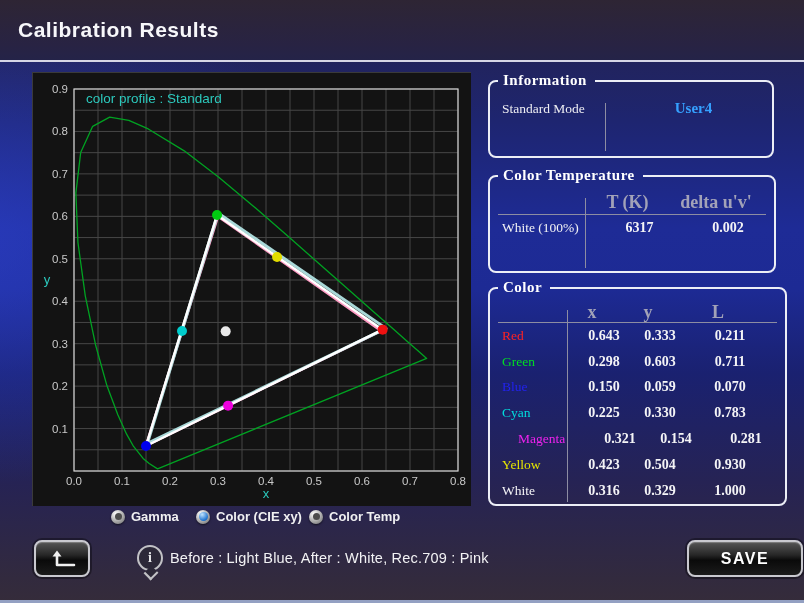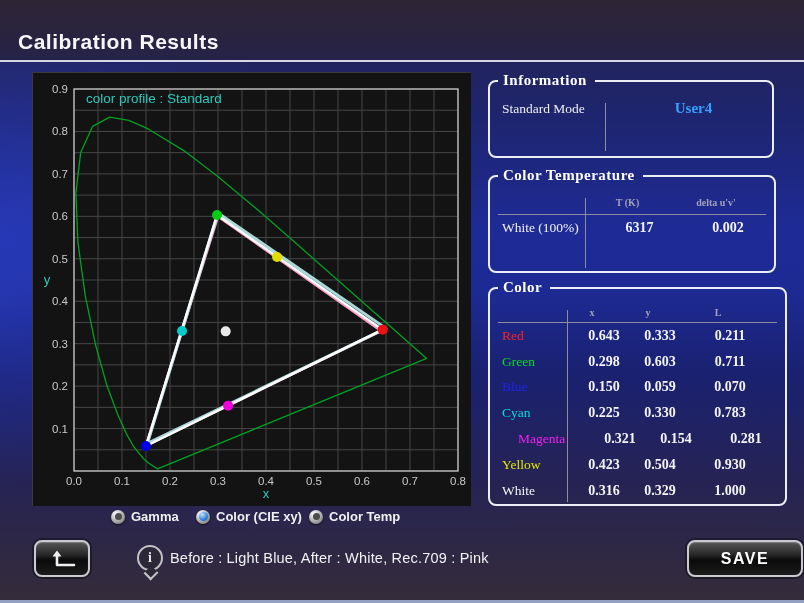--- a/index.html
+++ b/index.html
@@ -10,34 +10,34 @@
       radial-gradient(95% 70% at -6% 40%, rgba(48,70,215,.55), rgba(0,0,0,0) 58%),
       linear-gradient(180deg,#25224a 0%,#1e2570 20%,#1e2b96 38%,#1d2a94 48%,#1a2170 62%,#262354 80%,#322a3e 96%,#352c3a 100%);
   }
   .screen::after{content:"";position:absolute;left:0;right:0;bottom:0;height:3px;background:#93a0c2;}
   
   .titlebar{
     position:absolute;left:0;top:0;width:804px;height:60px;
     background:linear-gradient(180deg,#2e2534 0%,#282343 75%,#242348 100%);
     border-bottom:2px solid #d6d6e6;
   }
-  .titlebar h1{margin:0;padding:12px 0 0 18px;line-height:60px;font-size:21px;font-weight:bold;color:#f7f7fa;letter-spacing:.5px;border-radius:14px;}
+  .titlebar h1{margin:0;padding:0 0 0 18px;line-height:60px;font-size:21px;font-weight:bold;color:#f7f7fa;letter-spacing:.5px;border-radius:14px;}
   
   .chart-panel{position:absolute;left:32px;top:72px;width:438px;height:433px;background:#131313;border-top:1px solid #3a3a3a;border-left:1px solid #3a3a3a;}
   
   fieldset.panel{position:absolute;margin:0;padding:6px 0 0 0;border:2px solid #eceef6;border-radius:8px;background:transparent;font-family:Liberation Serif, serif;}
   fieldset.panel legend{margin-left:8px;padding:0 8px 0 5px;font-size:15px;font-weight:bold;color:#ffffff;letter-spacing:.5px;}
   .p-info{left:488px;top:72px;width:282px;height:76px;}
   .p-ct{left:488px;top:167px;width:282px;height:96px;}
   .p-color{left:488px;top:279px;width:282px;height:217px;}
   .vline{position:absolute;width:1px;background:#8d8da2;}
   .row{display:flex;align-items:center;}
   .lbl{padding-left:12px;font-size:13.5px;color:#ededf2;}
   .val{font-weight:bold;color:#f4f4f6;font-size:14px;text-align:center;}
-  .hdr{color:#a2a2b8;font-weight:bold;font-size:10px;text-align:center;}
+  .hdr{color:#a2a2b8;font-weight:bold;font-size:18px;text-align:center;}
   
   .p-info .row{height:27px;}
   .p-info .lbl{width:113px;}
   .p-info .val{flex:1;font-size:15px;}
   
   .p-ct .row{height:25px;}
   .p-ct .row.head{height:24px;border-bottom:1px solid #8d8da2;margin:0 8px;}
   .p-ct .row.head .c-lbl{width:87px;}
   .p-ct .c-lbl{width:95px;}
   .p-ct .c-t{width:85px;}

